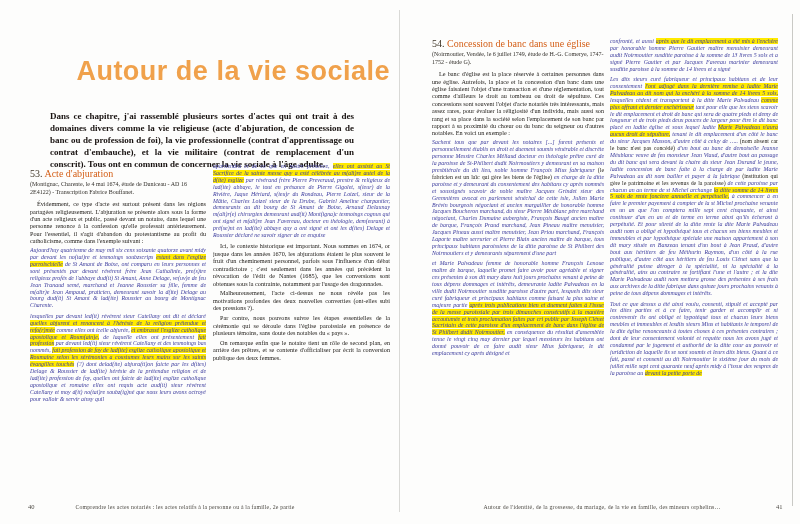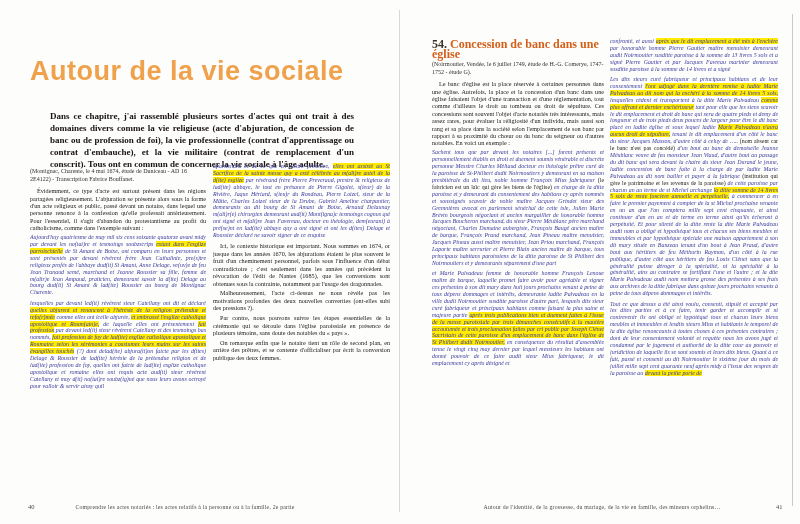--- a/index.html
+++ b/index.html
@@ -11,41 +11,41 @@
     overflow:hidden;
     -webkit-font-smoothing:antialiased;
   }
   .spread{position:absolute;inset:0;background:#fdfdfc;}
   .gutter{position:absolute;left:399px;top:10px;width:1px;height:502px;background:#d9d9d6;}
   .page-edge{position:absolute;left:792px;top:14px;width:1px;height:492px;background:#c9c9c5;}
 
   
   .chapter-title{
     position:absolute;left:30px;top:56px;width:360px;
-    text-align:left;
+    text-align:right;
     font-family:"Liberation Sans", sans-serif;
     font-weight:bold;font-size:27px;letter-spacing:.5px;
     color:#f0a14b;
   }
   .chapter-intro{
     position:absolute;left:50px;top:110px;width:304px;
     font-weight:bold;font-size:9px;line-height:12px;
     text-align:justify;color:#181210;
   }
 
   
   .col{position:absolute;overflow:hidden;}
   .lcol1{left:30px;top:168px;width:176px;height:326px;}
   .lcol2{left:213px;top:163px;width:177px;height:330px;}
   .rcol1{left:432px;top:38px;width:172px;height:468px;}
   .rcol2{left:610px;top:38px;width:168px;height:470px;}
 
   .blk{margin:0 0 3px 0;}
   .blk.heading{
-    font-weight:bold;font-size:12px;line-height:10px;
+    font-weight:normal;font-size:10px;line-height:10px;
     color:#d45f17;margin:1px 0 2px 0;
   }
   .blk.heading .num{color:#3e3426;}
   .blk.caption{
     font-size:6px;line-height:7.6px;color:#33302b;
     margin-bottom:4px;text-align:left;
   }
   .blk.para{
     font-size:6.2px;line-height:7.4px;color:#24211d;
     text-align:justify;text-indent:7px;margin-bottom:2.5px;
@@ -76,20 +76,21 @@
 <div class="spread">
 
   <div class="gutter"></div>
   <div class="page-edge"></div>
 
   <div>
     <div class="chapter-title">Autour de la vie sociale</div>
     <div class="chapter-intro">Dans ce chapitre, j'ai rassemblé plusieurs sortes d'actes qui ont trait à des domaines divers comme la vie religieuse (acte d'abjuration, de concession de banc ou de profession de foi), la vie professionnelle (contrat d'apprentissage ou contrat d'embauche), et la vie militaire (contrat de remplacement d'un conscrit). Tous ont en commun de concerner la vie sociale à l'âge adulte.</div>
 
     <div class="col lcol1">
+        <div class="blk heading"><span class="num">53.</span><span> Acte d'abjuration</span></div>
         <div class="blk caption"><span>(Montignac, Charente, le 4 mai 1674, étude de Duniceau - AD 16 2E4122) - Transcription Fabrice Bouffanet.</span></div>
         <div class="blk para"><span>Évidemment, ce type d'acte est surtout présent dans les régions partagées religieusement. L'abjuration se présente alors sous la forme d'un acte religieux et public, passé devant un notaire, dans lequel une personne renonce à la confession qu'elle professait antérieurement. Pour l'essentiel, il s'agit d'abandon du protestantisme au profit du catholicisme, comme dans l'exemple suivant :</span></div>
         <div class="blk quote"><span>Aujourd'huy quatriesme de may mil six cens soixante quatorze avant midy par devant les no(tai)re et tesmoings soubzscrips </span><span class="hl">estant dans l'esglize parroischielle</span><span> de St Amant de Boixe, ont comparu en leurs personnes et sont présentés par devant révérent frère Jean Cathalinie, pre(s)tre religieux profés de l'abbaye dud(it) St Amant, Anne Delage, ve(uv)e de feu Jean Tranaud semé, marchand et Jeanne Roussier sa fille, femme de m(aîtr)e Jean Ampaud, praticien, demeurant savoir la d(ite) Delage au bourg dud(it) St Amant &amp; lad(ite) Roussier au bourg de Montignac Charente.</span></div>
         <div class="blk quote"><span>lesquelles par devant led(it) révérent sieur Catellany ont dit et déclaré </span><span class="hl">quelles abjurent et renoncent à l'hérésie de la religion prétendue et refo(r)mée</span><span> comme elles ont icelle abjurée, </span><span class="hl">et embrassé l'esglize catholique apostolique et Roum(ain)e,</span><span> de laquelle elles ont présentement </span><span class="hl">fait profession</span><span> par devant led(it) sieur révérent Catellany et des tesmoings bas nommés, </span><span class="hl">fait profession de foy de lad(ite) esglize catholique apostolique et Roumaine selon les sérémonies a coustumes leurs mains sur les saints évangilles touchés</span><span> (?) dont delad(ite) abjura(ti)on faicte par les d(ites) Delage &amp; Roussier de lad(ite) hérésie de la prétendue religion et de lad(ite) profession de foy, quelles ont faicte de lad(ite) esglize catholique apostolique et romaine elles ont requis acte aud(it) sieur révérent Catellany et moy d(it) no(tai)re soubz(ig)né que nous leurs avons octroyé pour valloir &amp; servir ainsy quil</span></div>
       </div>
     <div class="col lcol2">
         <div class="blk quote"><span>apartiendra et de ce que en nostre présence, </span><span class="hl">elles ont assisté au St Sacrifice de la sainte messe quy a esté célébrée au m(aît)re autel de la d(ite) esglize</span><span> par révérand frère Pierre Preveraud, prestre &amp; religieux de lad(ite) abbaye, le tout en présance de Pierre Gigolet, s(ieur) de la Rivière, Jaque Hériard, s(ieu)r du Rondeau, Pierre Loizel, sieur de la Mâtie, Charles Loizel sieur de la Drube, Gabriel Ameline charpantier, demeurants au dit bourg de St Amant de Boixe, Arnaud Delaunay m(aît)r(e) chirurgien demeurant aud(it) Mont(igna)c tesmoings cognus qui ont signé et m(aît)re Jean Favereau, docteur en théologie, dem(eurant) à pré(se)nt en lad(ite) abbaye quy a ont signé et ont les d(ites) Delage et Roussier déclaré ne savoir signer de ce enquise</span></div>
         <div class="blk para"><span>Ici, le contexte historique est important. Nous sommes en 1674, or jusque dans les années 1670, les abjurations étaient le plus souvent le fruit d'un cheminement personnel, parfois sous l'influence d'un débat contradictoire ; c'est seulement dans les années qui précèdent la révocation de l'édit de Nantes (1685), que les conversions sont obtenues sous la contrainte, notamment par l'usage des dragonnades.</span></div>
         <div class="blk para"><span>Malheureusement, l'acte ci-dessus ne nous révèle pas les motivations profondes des deux nouvelles converties (ont-elles subi des pressions ?).</span></div>
         <div class="blk para"><span>Par contre, nous pouvons suivre les étapes essentielles de la cérémonie qui se déroule dans l'église paroissiale en présence de plusieurs témoins, sans doute des notables du « pays ».</span></div>

